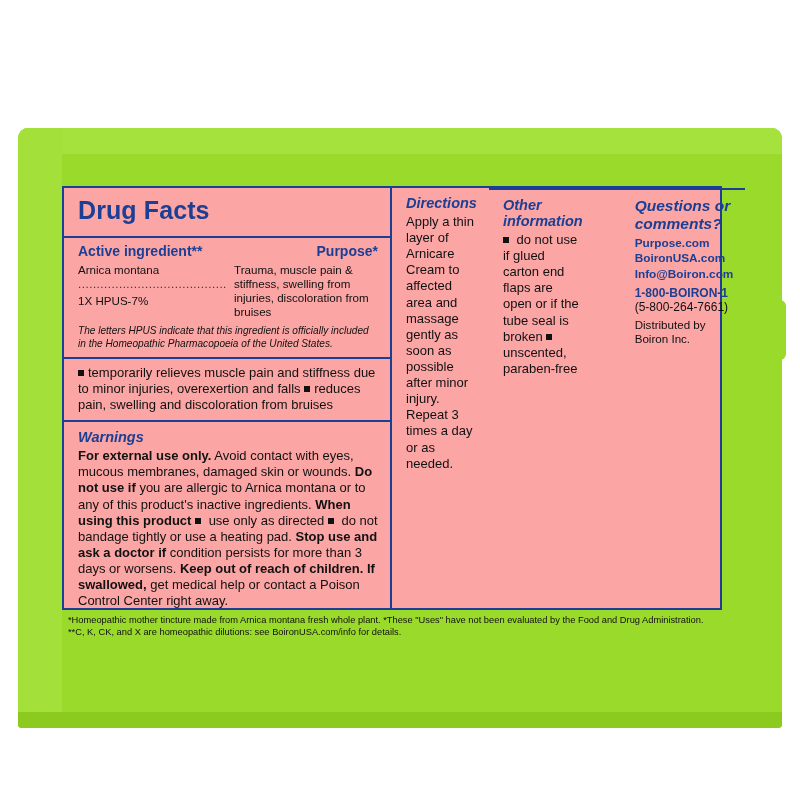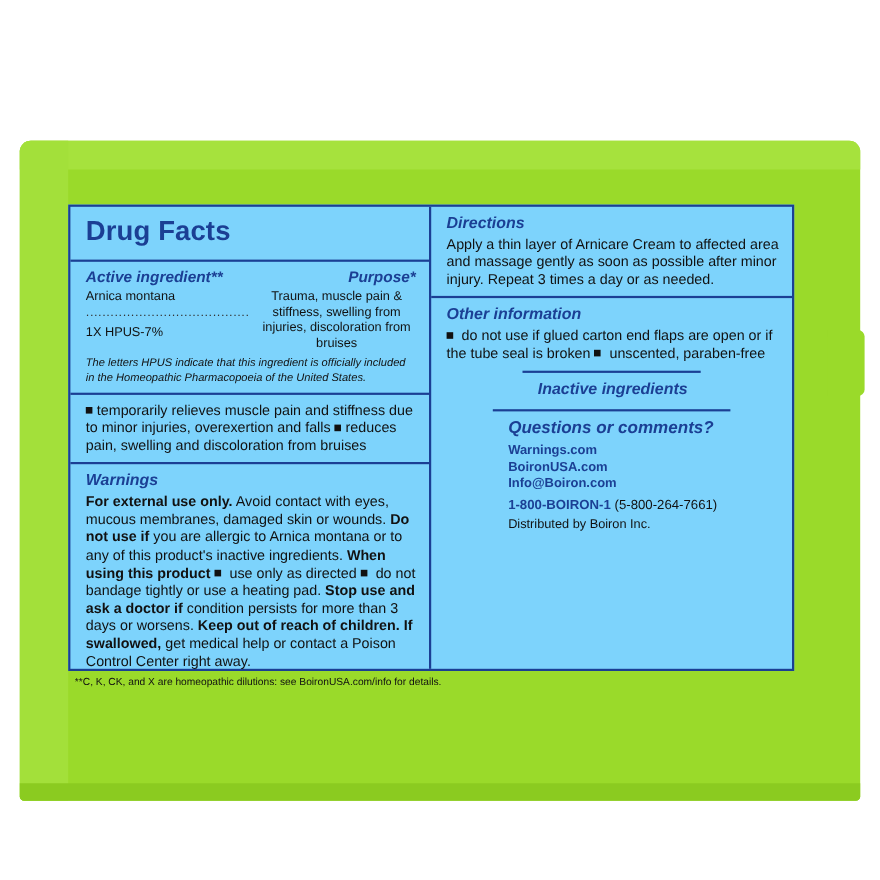--- a/index.html
+++ b/index.html
@@ -63,43 +63,42 @@
     background: #8bcb20;
     border-radius: 0 0 4px 4px;
   }
   
   .label {
     position: absolute;
     left: 62px;
     top: 186px;
     width: 660px;
     height: 424px;
-    background: #7dd3fc;
+    background: #fca5a5;
     border: 2px solid #1b3f94;
     box-sizing: border-box;
   }
   .cols {
     display: flex;
     width: 100%;
     height: 100%;
     box-sizing: border-box;
   }
   .col-left {
     width: 50%;
     box-sizing: border-box;
     border-right: 2px solid #1b3f94;
     display: flex;
     flex-direction: column;
   }
   .col-right {
     width: 50%;
     box-sizing: border-box;
     display: flex;
-    flex-direction: column;
-    align-items: center;
+    flex-direction: row;
   }
   .sec {
     padding: 6px 12px 7px 14px;
     box-sizing: border-box;
   }
   .rule {
     border-top: 2px solid #1b3f94;
   }
   h1.drugfacts {
     margin: 2px 0 4px 0;
@@ -126,36 +125,35 @@
     font-size: 13px;
     line-height: 1.24;
     color: #111111;
   }
   .ai-row {
     display: flex;
     justify-content: space-between;
     align-items: flex-start;
     color: #1b3f94;
     font-weight: bold;
-    font-style: italic;
     font-size: 14px;
     line-height: 1.12;
   }
   .ai-row .left { width: 58%; }
   .ai-row .right { text-align: right; }
   .ai-detail {
     display: flex;
     justify-content: space-between;
     margin-top: 3px;
     font-size: 11.6px;
     line-height: 1.22;
     color: #111;
   }
   .ai-detail .l { width: 50%; }
-  .ai-detail .r { width: 48%; text-align: center; }
+  .ai-detail .r { width: 48%; text-align: left; }
   .dots {
     display: inline-block;
     overflow: hidden;
     white-space: nowrap;
     color: #333;
     letter-spacing: 0.5px;
   }
   .note-italic {
     font-style: italic;
     font-size: 10.1px;
@@ -262,40 +260,40 @@
           <div class="sechead">Directions</div>
           <div class="body">Apply a thin layer of Arnicare Cream to affected area and massage gently as soon as possible after minor injury. Repeat 3 times a day or as needed.</div>
         </div>
 
         <div class="sec rule">
           <div class="sechead">Other information</div>
           <div class="body" id="other-info-text"><span class="sq"></span> do not use if glued carton end flaps are open or if the tube seal is broken <span class="sq"></span> unscented, paraben-free</div>
         </div>
 
         <div class="sec rule">
-          <div class="sechead">Inactive ingredients</div>
         </div>
 
         <div class="sec rule grow">
           <div class="sechead-q">Questions or comments?</div>
           <div class="links">
-            <div>Warnings.com</div>
+            <div>Purpose.com</div>
             <div>BoironUSA.com</div>
             <div>Info@Boiron.com</div>
           </div>
           <div class="phone">
             <span>1-800-BOIRON-1</span>
             <span class="plain">(5-800-264-7661)</span>
           </div>
           <div class="addr">
             <div>Distributed by Boiron Inc.</div>
           </div>
         </div>
 
       </div>
     </div>
   </div>
 
   <div class="footnotes">
+    <div>*Homeopathic mother tincture made from Arnica montana fresh whole plant.  *These "Uses" have not been evaluated by the Food and Drug Administration.</div>
     <div>**C, K, CK, and X are homeopathic dilutions: see BoironUSA.com/info for details.</div>
   </div>
 
 </div>
 
 </body></html>

